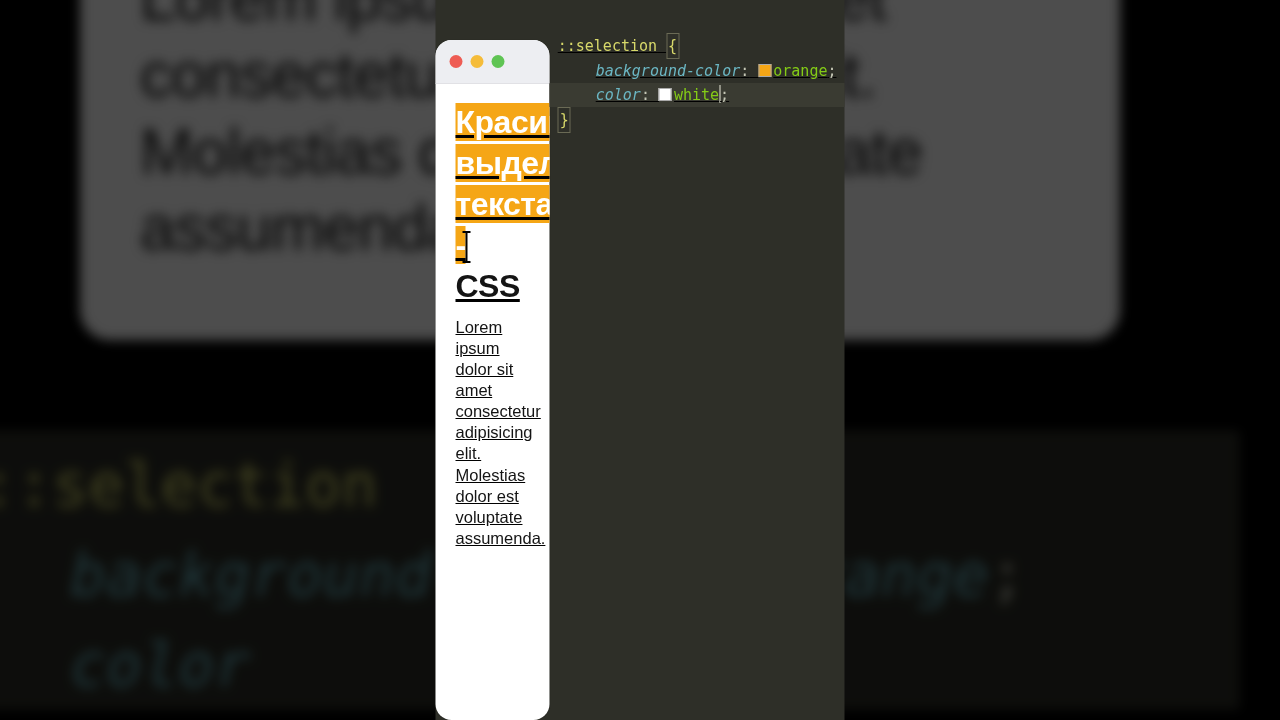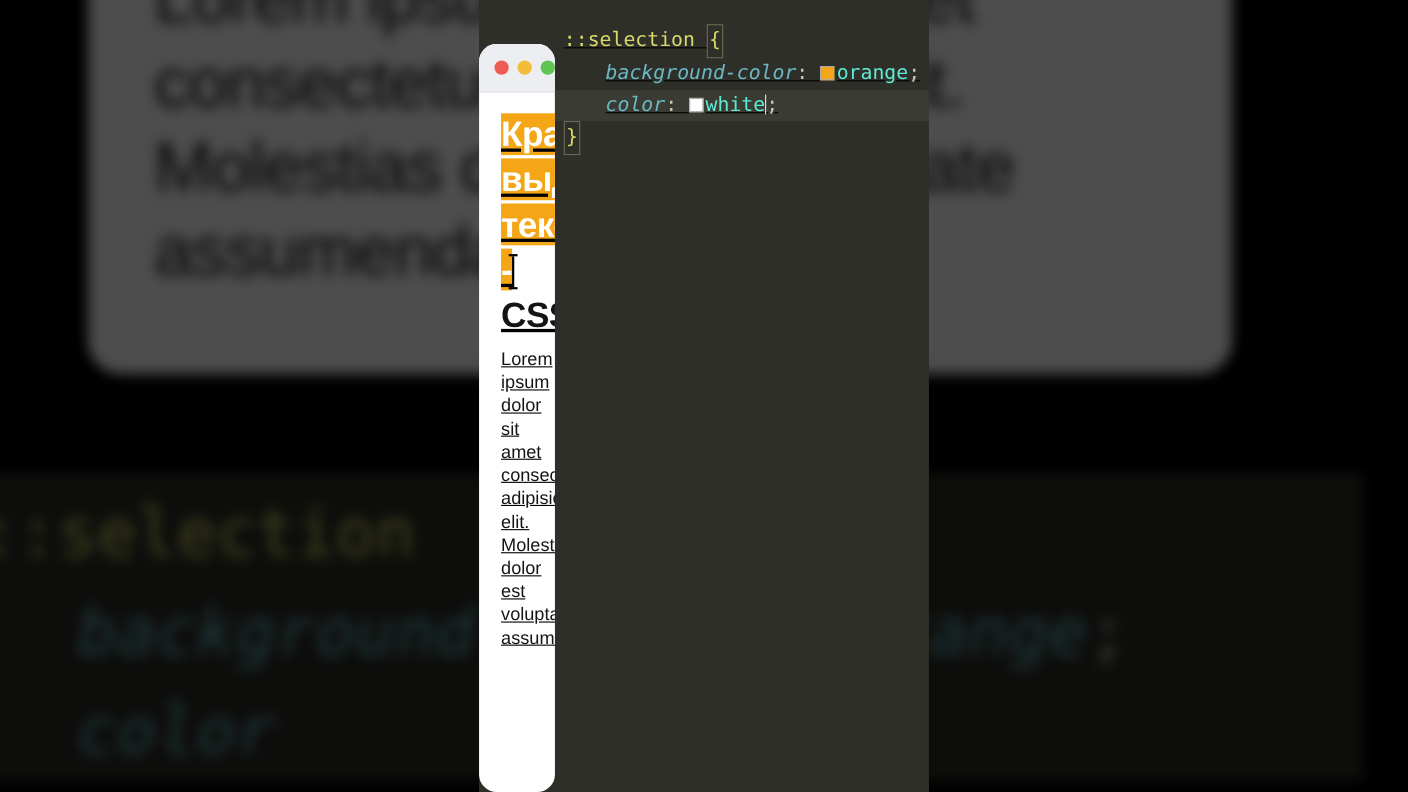--- a/index.html
+++ b/index.html
@@ -125,31 +125,31 @@
     box-shadow: 0 30px 0 #000;
   }
   .para {
     margin-top: 10px;
     font-size: 16.5px;
     line-height: 1.28;
     color: #141414;
   }
 
   .code {
-    margin-top: 22px;
+    margin-top: 33px;
     padding: 0 8px 8px;
     font-family: "Menlo", "Consolas", monospace;
-    font-size: 18px;
+    font-size: 15px;
     line-height: 1.6;
     color: #c5c7b6;
   }
   .code .sel { color: #d8d96a; }
   .code .brace { color: #d8d96a; display: inline-block; padding: 0 1px; border: 1px solid #6a6a55; }
   .code .prop { color: #6bb7c4; font-style: italic; text-align: right; }
-  .code .val { color: #5eead4; }
+  .code .val { color: #84cc16; }
   .code .punc { color: #c5c7b6; }
   .code .row { white-space: pre; }
   .code .indent { display: inline-block; width: 38px; }
   .code .swatch {
     display: inline-block; width: 13px; height: 13px;
     border: 1px solid #aaa; vertical-align: -1px;
     margin-right: 2px;
   }
   .code .sw-orange { background: #f5a616; }
   .code .sw-white  { background: #fff; }

